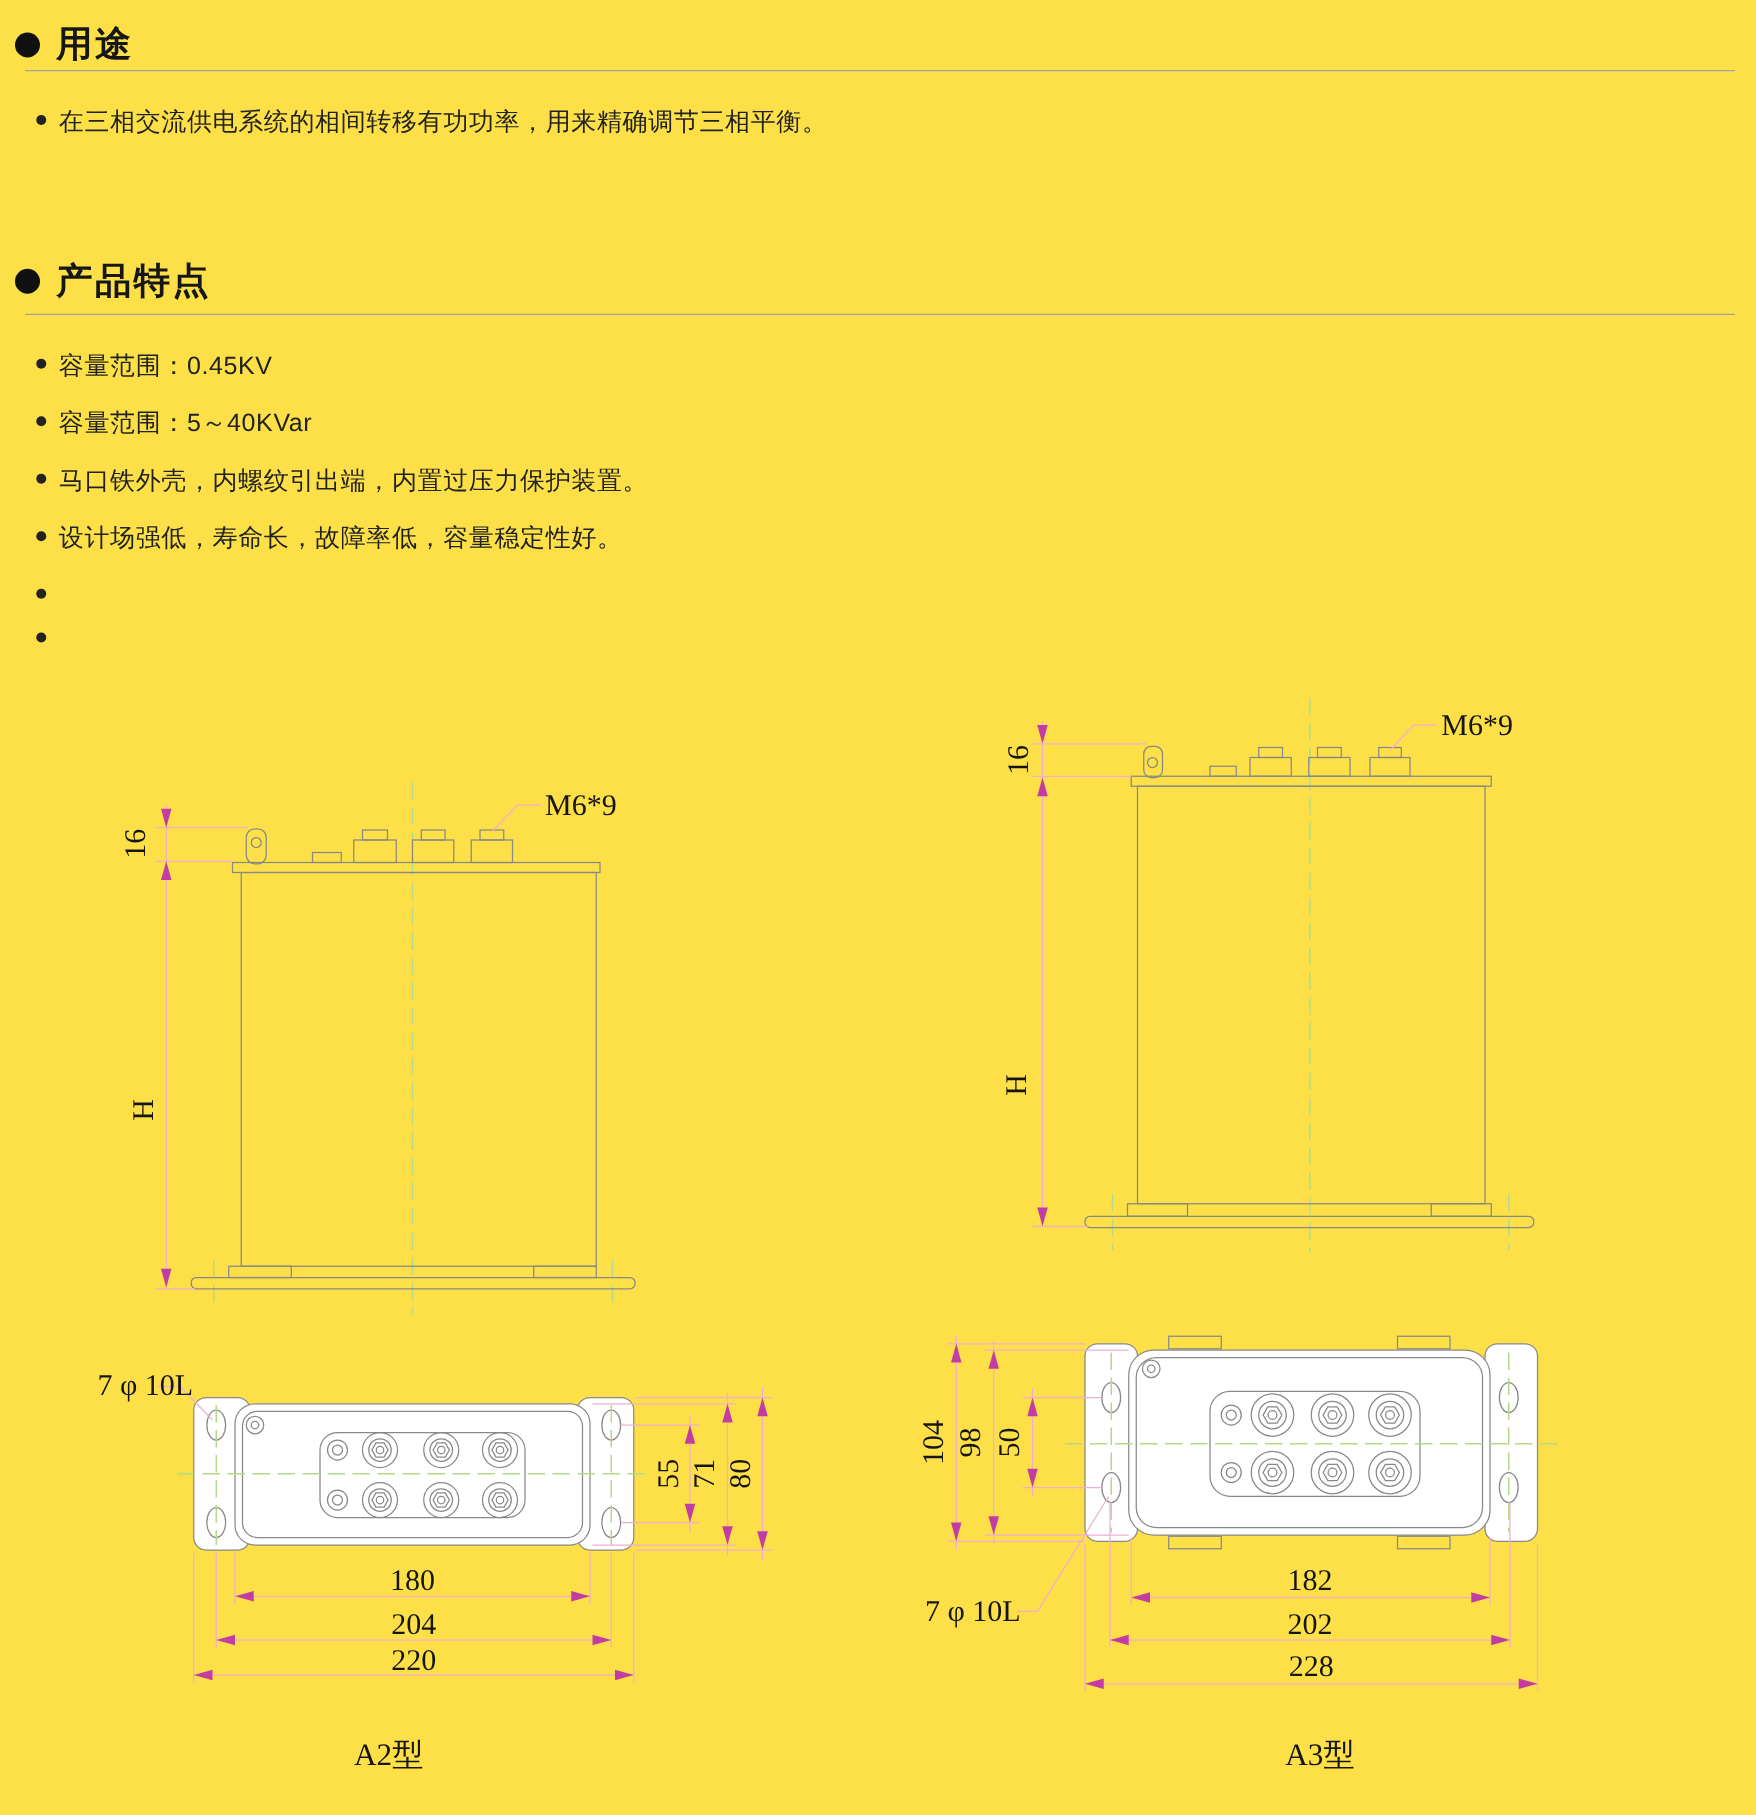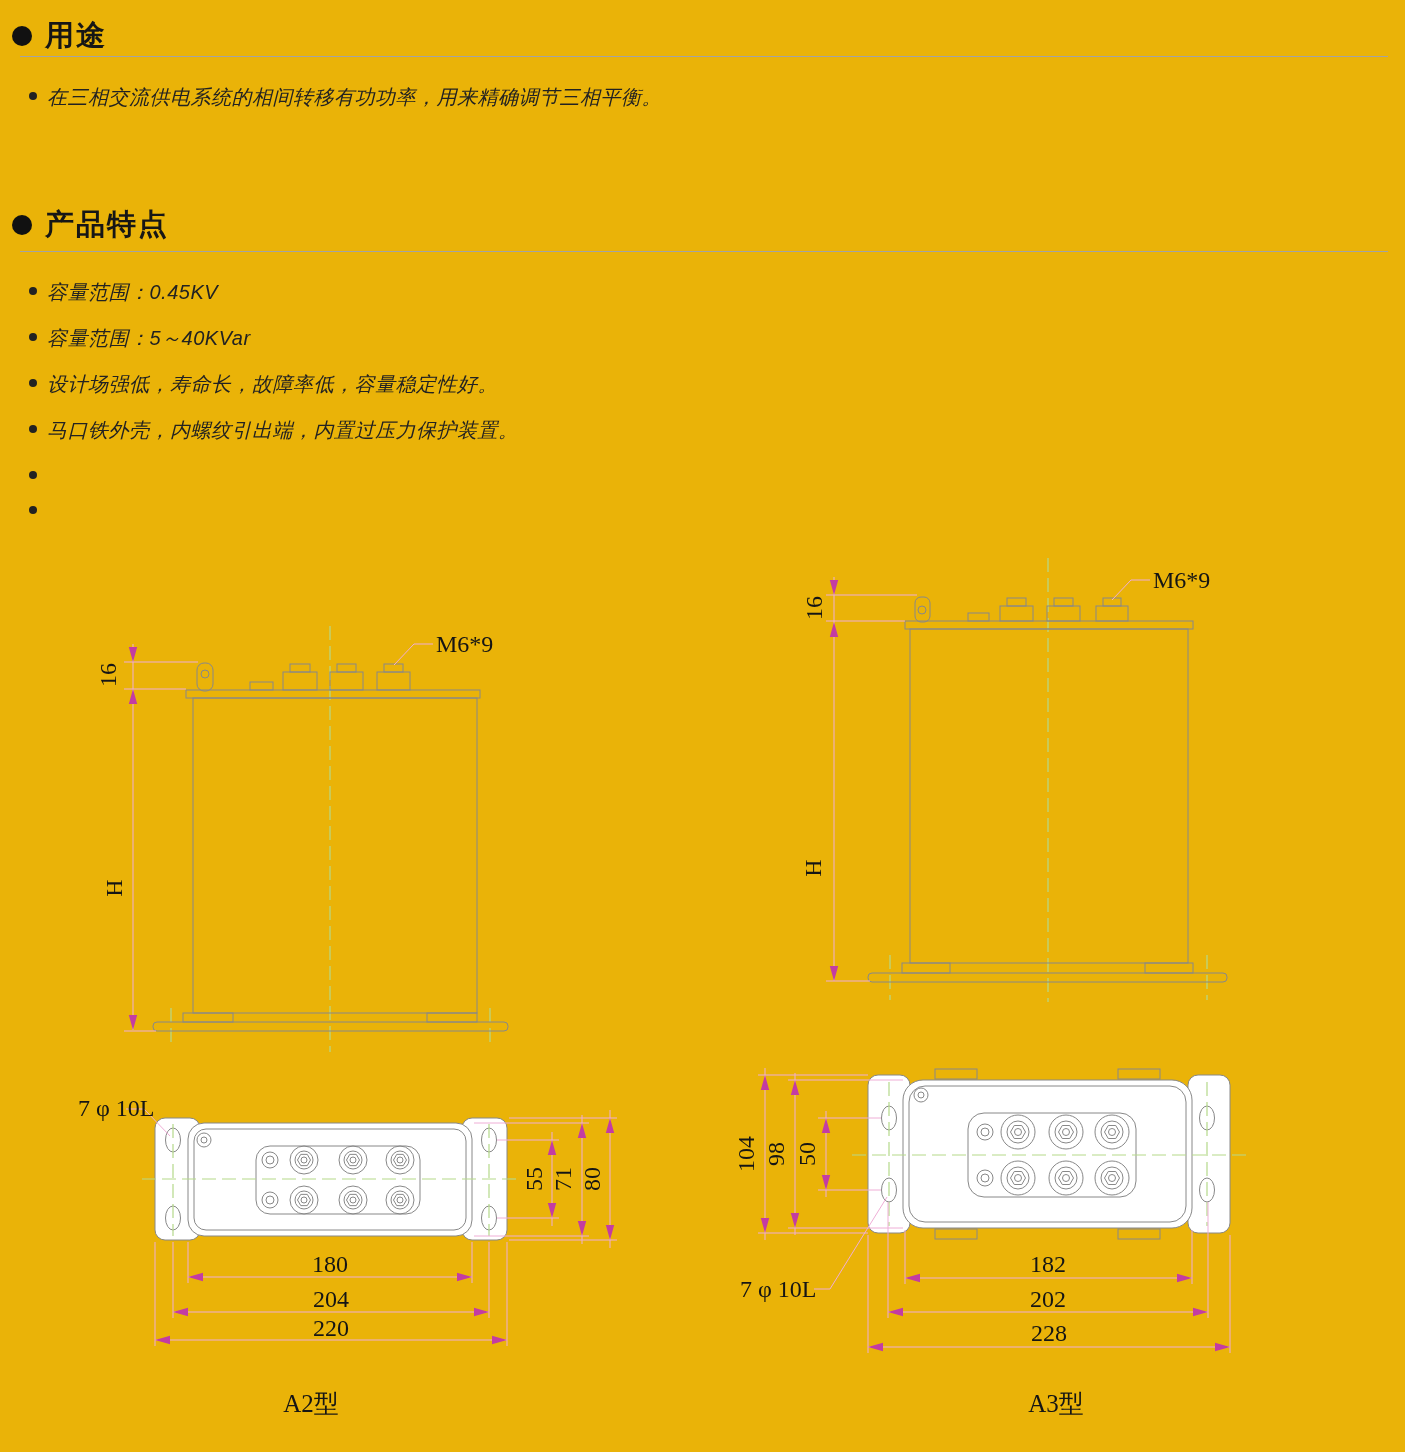--- a/index.html
+++ b/index.html
@@ -1,22 +1,22 @@
 <!DOCTYPE html>
 <html><head>
 <meta charset="utf-8">
 <style>
   html,body{margin:0;padding:0;background:#fff;}
-  #page{position:relative;width:1405px;height:1452px;background:#eab308;overflow:hidden;
+  #page{position:relative;width:1405px;height:1452px;background:#fde047;overflow:hidden;
         font-family:"Liberation Sans",sans-serif;color:#1b1b1b;}
   .sec-header{position:absolute;left:12px;display:flex;align-items:center;gap:13px;}
   .sec-dot{width:20px;height:20px;border-radius:50%;background:#111;flex:0 0 auto;}
   .sec-title{font-size:29px;font-weight:700;letter-spacing:2px;color:#161616;}
   .rule{position:absolute;left:20px;width:1368px;height:1px;background:#a3a3a3;}
-  .blist{position:absolute;left:29px;font-style:italic;}
+  .blist{position:absolute;left:29px;}
   .bitem{display:flex;align-items:flex-start;font-size:20px;color:#222;letter-spacing:0.5px;}
   .bdot{width:8px;height:8px;border-radius:50%;background:#222;margin:8px 10px 0 0;flex:0 0 auto;}
   .blist .bitem{margin-bottom:19px;}
   svg{position:absolute;left:0;top:0;}
   .ol{stroke:#888;stroke-width:1;fill:none;}
   .olf{stroke:#888;stroke-width:1;fill:#fff;}
   .cl{stroke:#b5d98a;stroke-width:1.2;fill:none;stroke-dasharray:14 6;}
   .dl{stroke:#efaed6;stroke-width:1;fill:none;}
   .ar{fill:#c33ca3;stroke:none;}
   .dt{font-family:"Liberation Serif",serif;font-size:24px;fill:#151515;}
@@ -49,25 +49,25 @@
     <div class="bitem">
       <div class="bdot"></div>
       <div>容量范围：0.45KV</div>
     </div>
     <div class="bitem">
       <div class="bdot"></div>
       <div>容量范围：5～40KVar</div>
     </div>
     <div class="bitem">
       <div class="bdot"></div>
+      <div>马口铁外壳，内螺纹引出端，内置过压力保护装置。</div>
+    </div>
+    <div class="bitem">
+      <div class="bdot"></div>
       <div>设计场强低，寿命长，故障率低，容量稳定性好。</div>
-    </div>
-    <div class="bitem">
-      <div class="bdot"></div>
-      <div>马口铁外壳，内螺纹引出端，内置过压力保护装置。</div>
     </div>
     <div class="bitem">
       <div class="bdot"></div>
     </div>
     <div class="bitem">
       <div class="bdot"></div>
     </div>
   </div>
 
   <svg width="1405" height="1452" viewBox="0 0 1405 1452">

